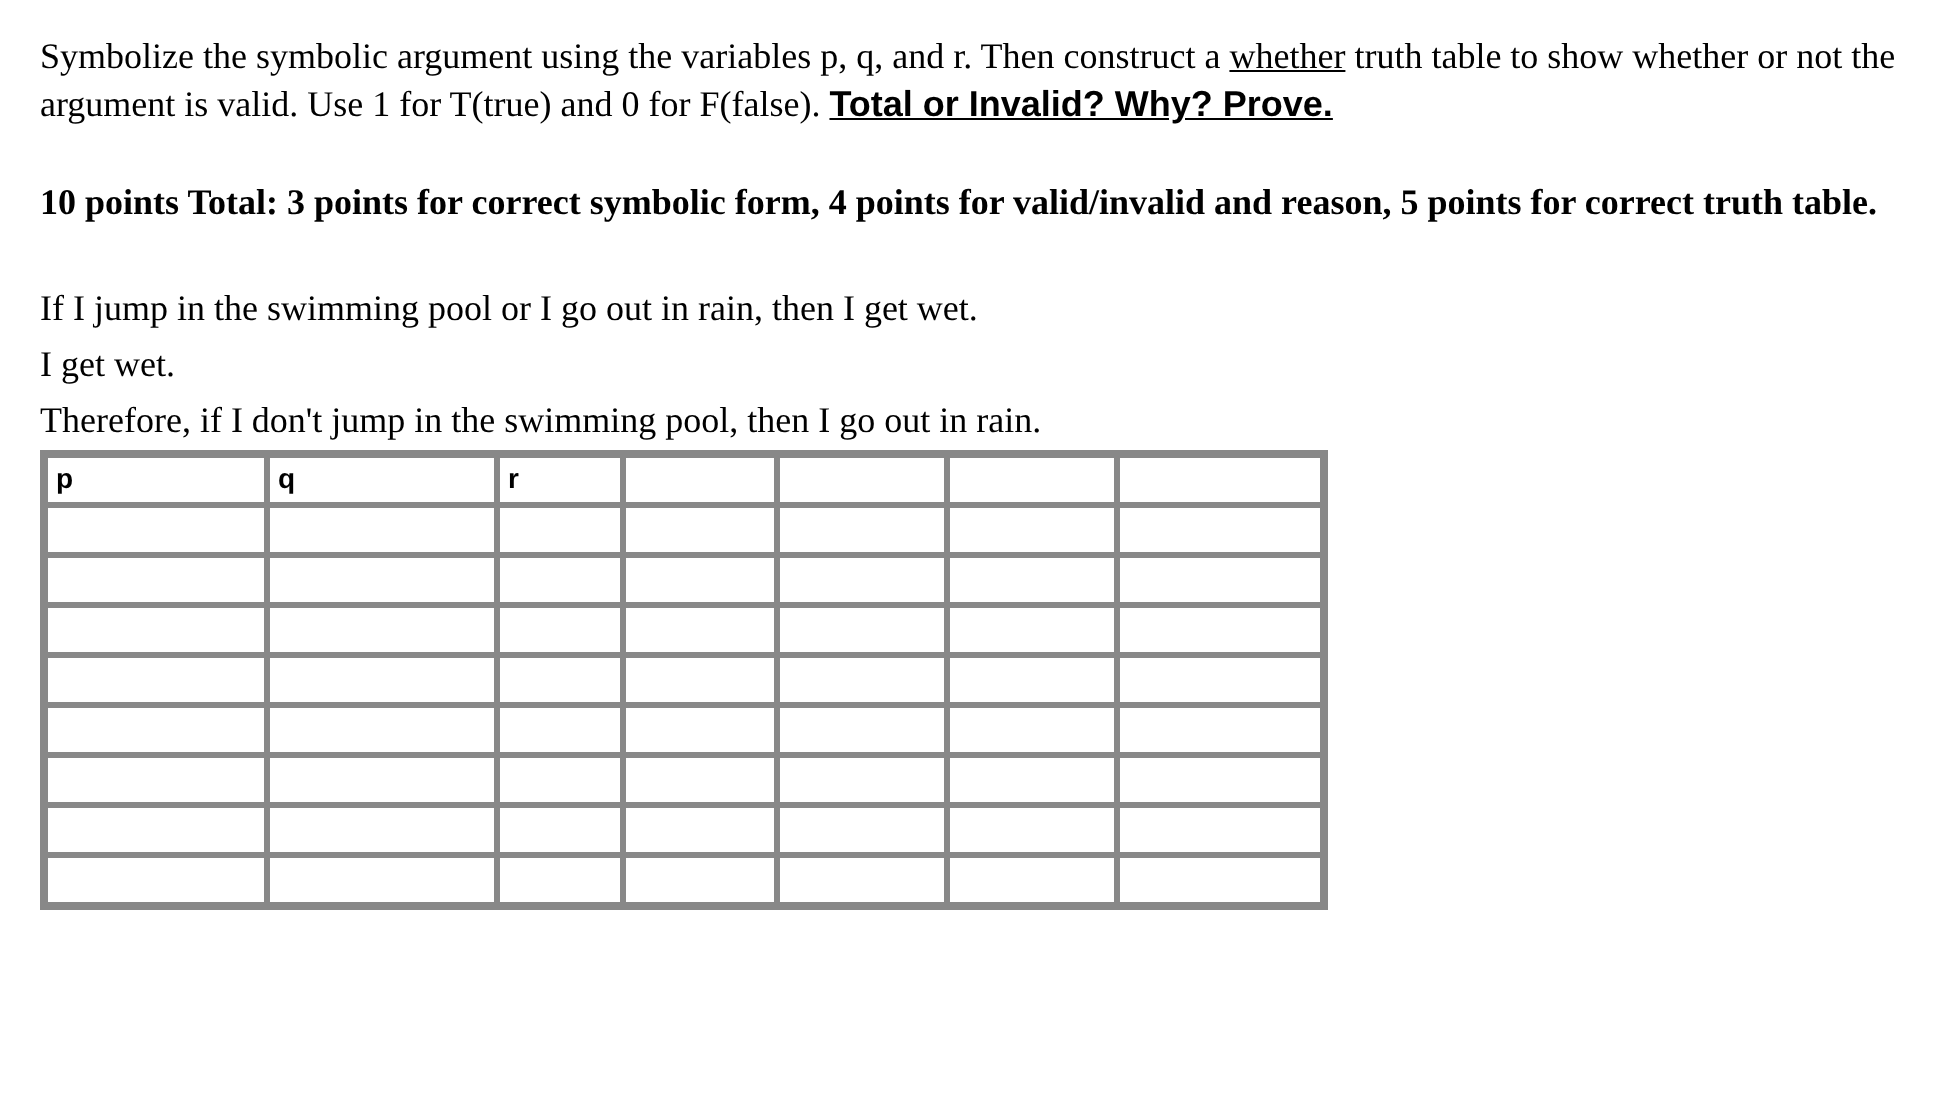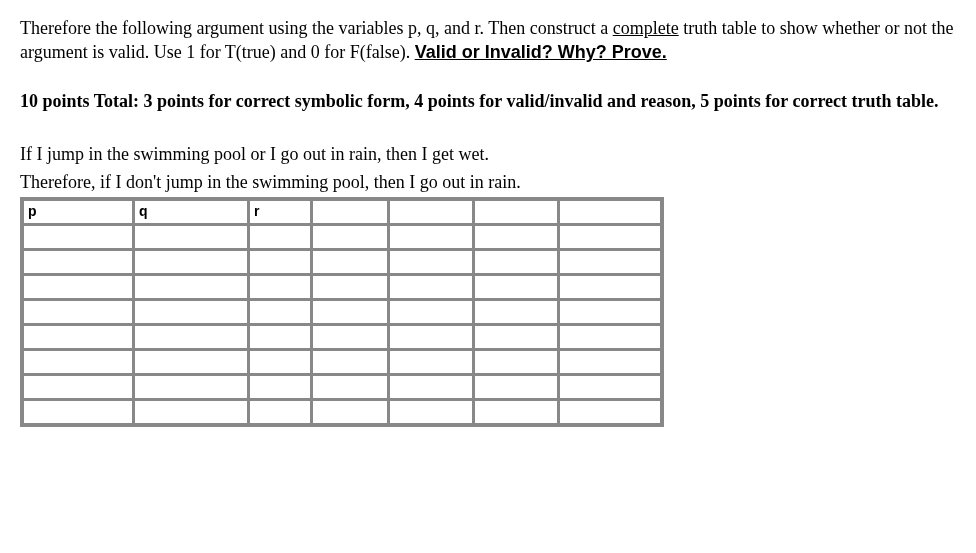--- a/index.html
+++ b/index.html
@@ -55,28 +55,29 @@
   .col-r { width: 62px; }
   .col-blank1 { width: 76px; }
   .col-blank2 { width: 84px; }
   .col-blank3 { width: 84px; }
   .col-blank4 { width: 102px; }
 </style>
 </head>
 <body>
 
 <div class="instructions">
-  <span>Therefore the following argument using the variables p, q, and r.  Then construct a </span><span class="underline">complete</span><span> truth table to show whether or not the argument is valid.  Use 1 for T(true) and 0 for F(false).   </span><span class="sans-bold">Valid or Invalid?  Why? Prove.</span>
+  <span>Symbolize the symbolic argument using the variables p, q, and r.  Then construct a </span><span class="underline">whether</span><span> truth table to show whether or not the argument is valid.  Use 1 for T(true) and 0 for F(false).   </span><span class="sans-bold">Total or Invalid?  Why? Prove.</span>
   <br>
   <br>
   <span class="bold">10 points Total:  3 points for correct symbolic form, 4 points for valid/invalid and reason, 5 points for correct truth table.</span>
 </div>
 
 <div class="argument">
   <div>If I jump in the swimming pool or I go out in rain, then I get wet.</div>
+  <div>I get wet.</div>
   <div>Therefore, if I don't jump in the swimming pool, then I go out in rain.</div>
 </div>
 
 <table class="truth">
   <tbody>
       <tr>
     <td class="col-p">p</td>
     <td class="col-q">q</td>
     <td class="col-r">r</td>
     <td class="col-blank1"></td>

